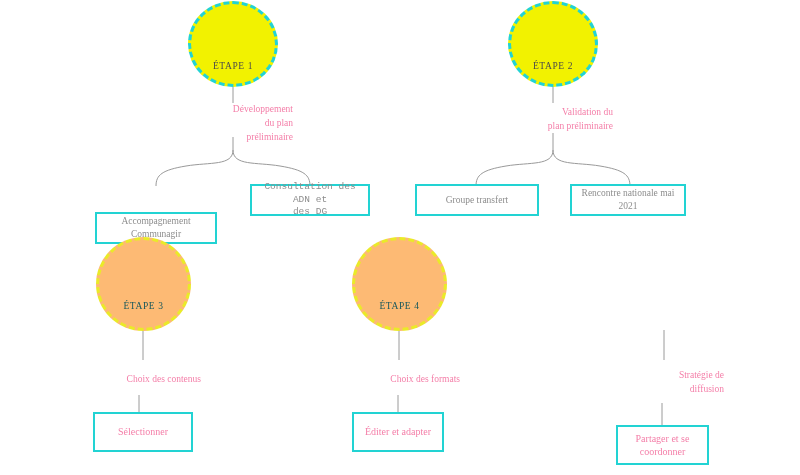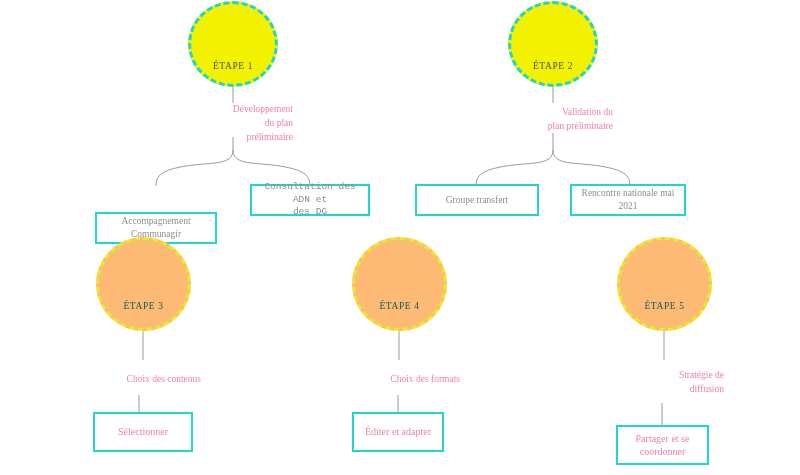--- a/index.html
+++ b/index.html
@@ -165,23 +165,20 @@
   </div>
 
   <div class="node-circle circle-cyan" style="left:96px; top:237px; width:95px; height:94px;">
     <span class="circle-label">ÉTAPE 3</span>
   </div>
 
   <div class="node-circle circle-cyan" style="left:352px; top:237px; width:95px; height:94px;">
     <span class="circle-label">ÉTAPE 4</span>
   </div>
 
-  <div class="node-circle circle-cyan" style="left:617px; top:237px; width:95px; height:94px;">
-    <span class="circle-label">ÉTAPE 5</span>
-  </div>
 
   <div class="caption" style="left:79px; top:373px; width:122px;">Choix des contenus</div>
 
   <div class="caption" style="left:338px; top:373px; width:122px;">Choix des formats</div>
 
   <div class="caption" style="left:602px; top:369px; width:122px;">Stratégie de
 diffusion</div>
 
   <div class="node-box" style="left:93px; top:412px; width:100px; height:40px;">
     <span class="box-label-pink" style="white-space:pre-line;">Sélectionner</span>

